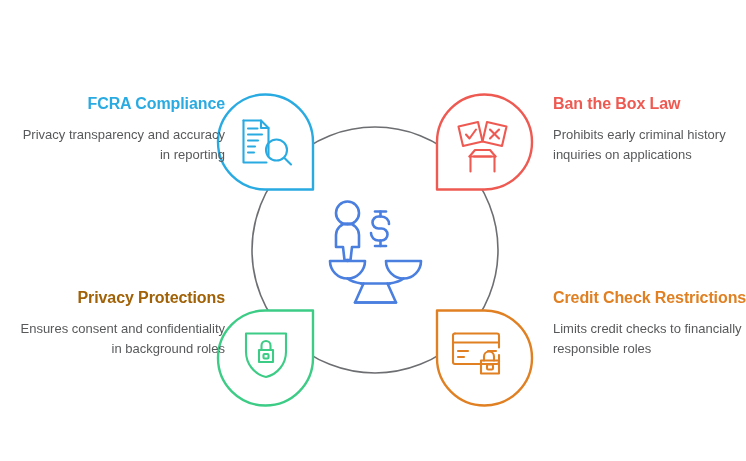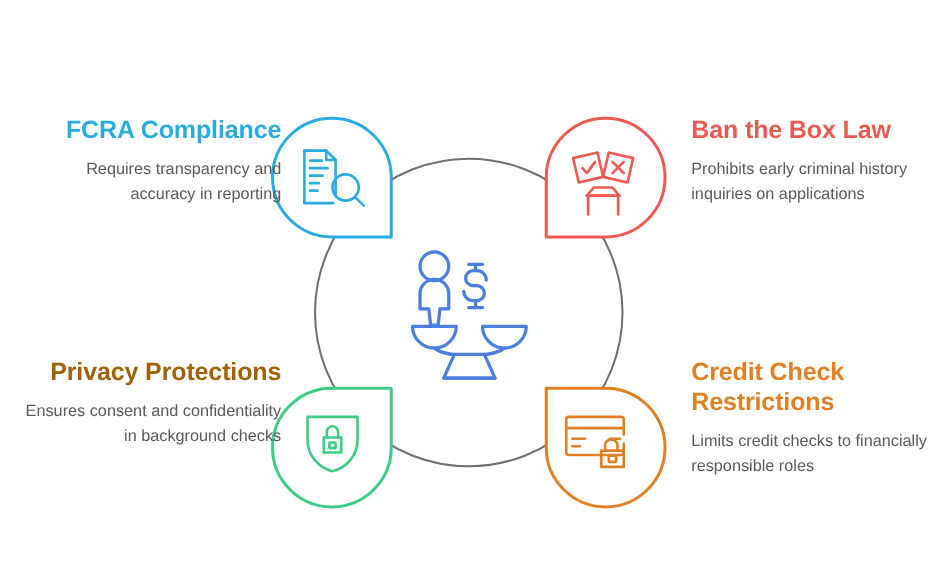--- a/index.html
+++ b/index.html
@@ -29,21 +29,21 @@
   }
   .txt-left  { left: 20px;  text-align: right; }
   .txt-right { left: 553px; text-align: left;  }
 
   .block-tl { top: 92px; }
   .block-tr { top: 92px; }
   .block-bl { top: 286px; }
   .block-br { top: 286px; }
 
   .title {
-    font-size: 20px;
+    font-size: 16px;
     font-weight: bold;
     line-height: 24px;
     margin: 0 0 9px 0;
     letter-spacing: -0.1px;
   }
   .desc {
     font-size: 13px;
     line-height: 20px;
     color: #58595b;
     margin: 0;
@@ -147,29 +147,29 @@
     <path d="M403.5,278.5 a27,10 0 0 1 -14,5"></path>
 
     <path d="M361,283.5 h29"></path>
     <path d="M363.5,283.5 L355,302.5 h41 l-8.5,-19"></path>
     <path d="M355,302.5 h41"></path>
   </g>
 </svg>
 
 <div class="txt-block txt-left block-tl">
   <p class="title c-blue">FCRA Compliance</p>
-  <p class="desc">Requires transparency and accuracy in reporting</p>
+  <p class="desc">Privacy transparency and accuracy in reporting</p>
 </div>
 
 <div class="txt-block txt-right block-tr">
   <p class="title c-red">Ban the Box Law</p>
   <p class="desc">Prohibits early criminal history inquiries on applications</p>
 </div>
 
 <div class="txt-block txt-left block-bl">
   <p class="title c-green">Privacy Protections</p>
-  <p class="desc">Ensures consent and confidentiality in background checks</p>
+  <p class="desc">Ensures consent and confidentiality in background roles</p>
 </div>
 
 <div class="txt-block txt-right block-br">
   <p class="title c-orange">Credit Check Restrictions</p>
   <p class="desc">Limits credit checks to financially responsible roles</p>
 </div>
 
 </body></html>

